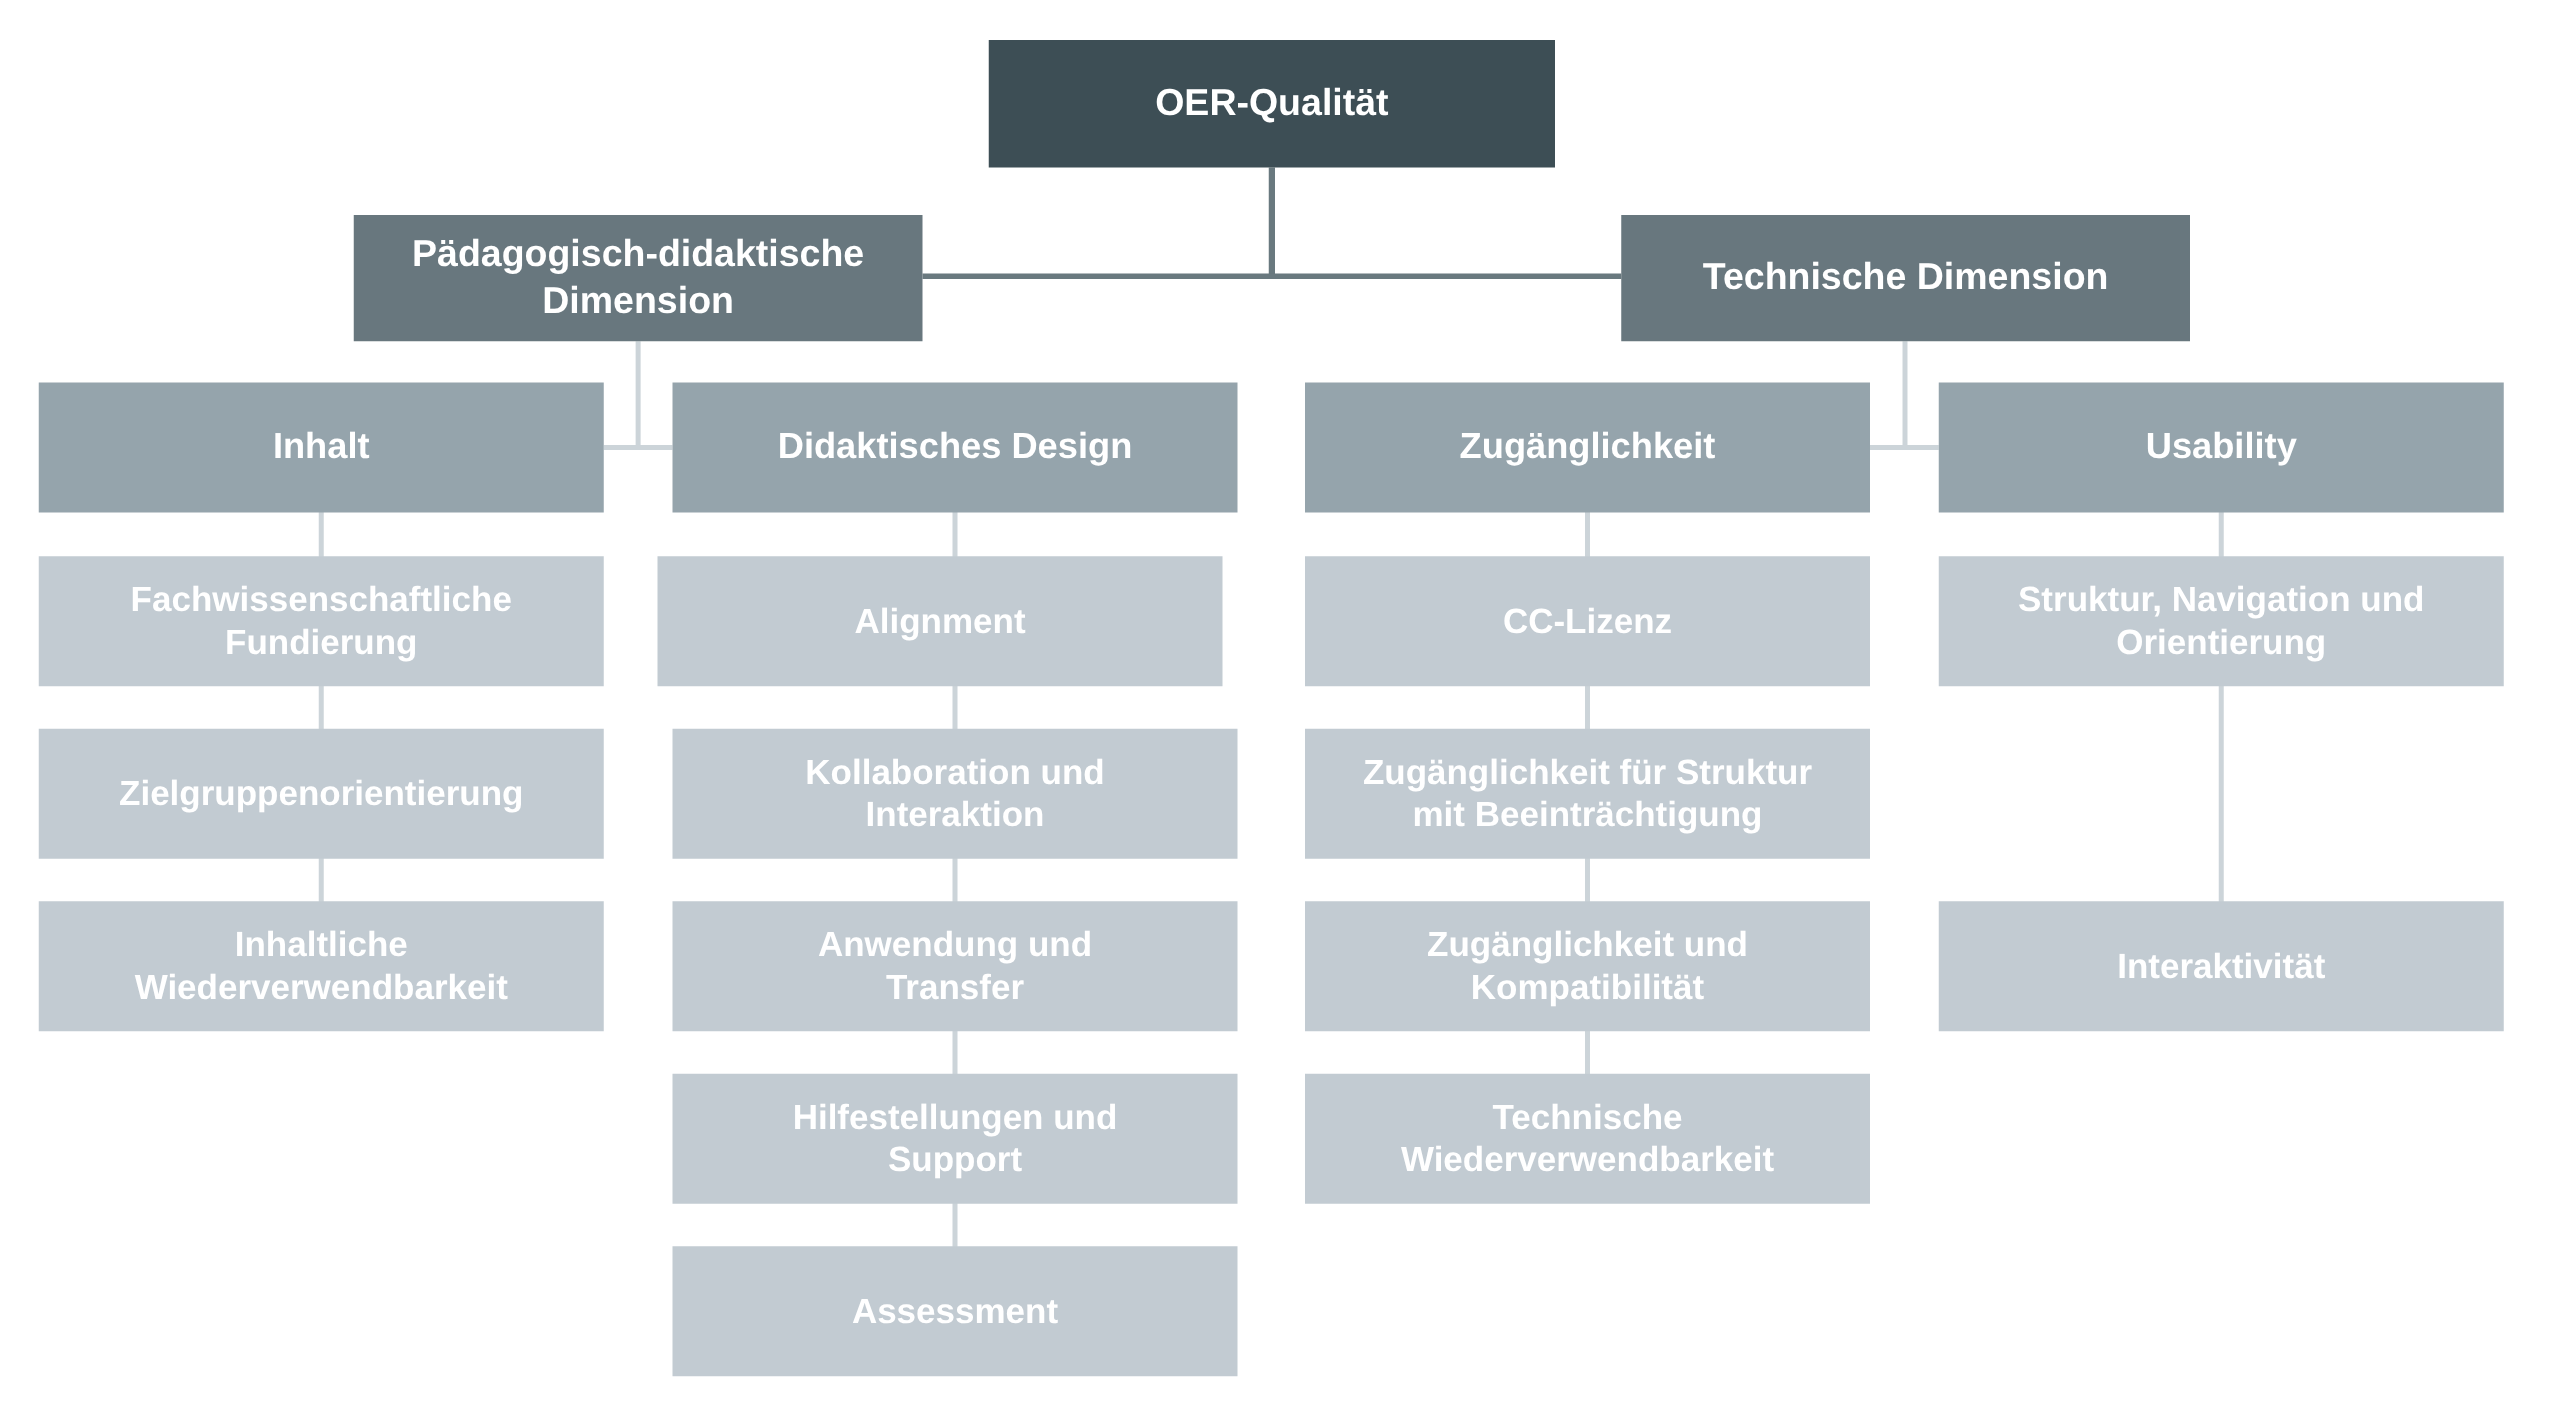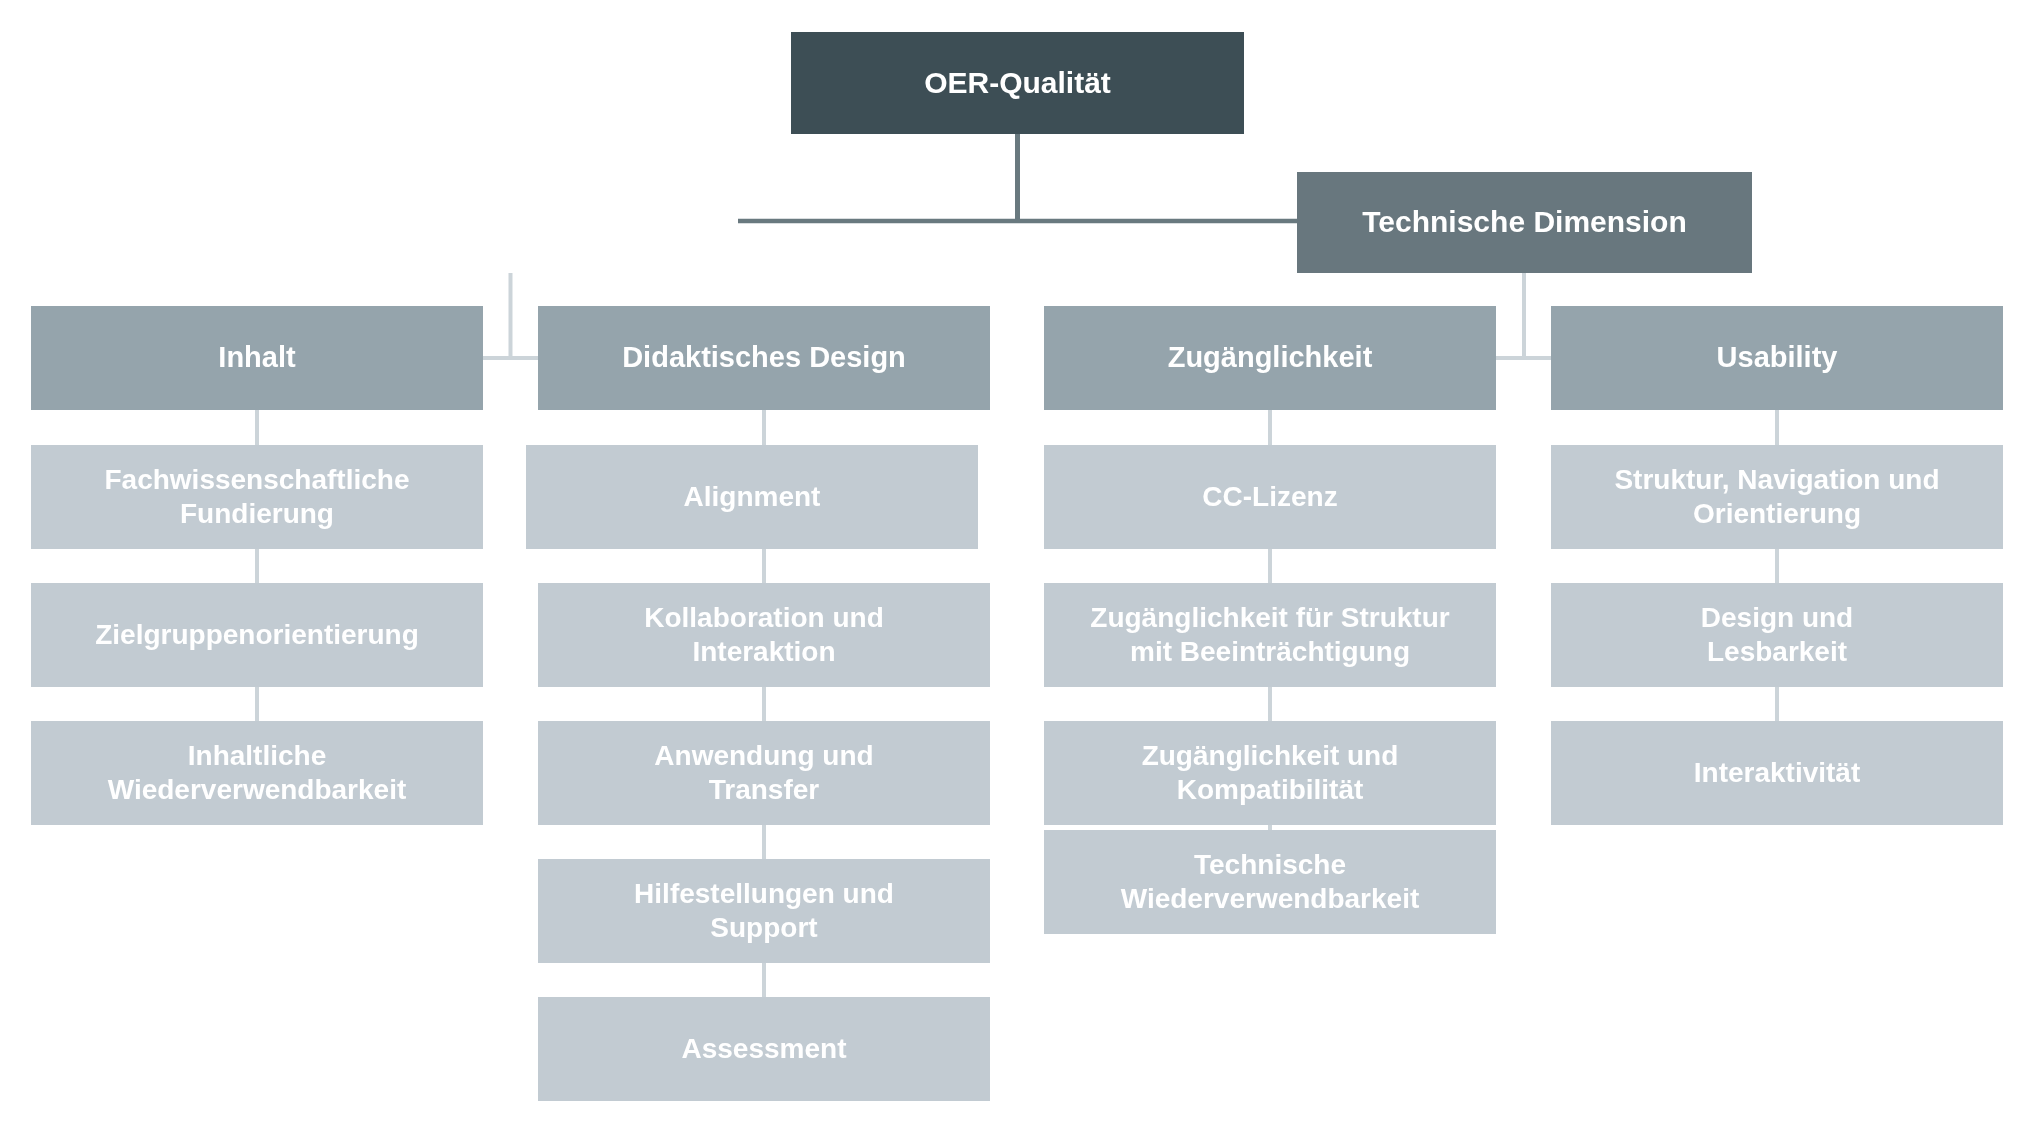--- a/index.html
+++ b/index.html
@@ -49,20 +49,24 @@
     <line x1="257" y1="358" x2="257" y2="731" stroke="#CCD4D9" stroke-width="4"></line>
     <line x1="764" y1="358" x2="764" y2="1007" stroke="#CCD4D9" stroke-width="4"></line>
     <line x1="1270" y1="358" x2="1270" y2="869" stroke="#CCD4D9" stroke-width="4"></line>
     <line x1="1777" y1="358" x2="1777" y2="731" stroke="#CCD4D9" stroke-width="4"></line>
   </svg>
 
   <div class="node root" style="left:791px;top:32px;width:453px;height:102px">
     <span class="label">OER-Qualität</span>
   </div>
 
+  <div class="node dim" style="left:283px;top:172px;width:455px;height:101px">
+    <span class="label">Pädagogisch-didaktische
+Dimension</span>
+  </div>
   <div class="node dim" style="left:1297px;top:172px;width:455px;height:101px">
     <span class="label">Technische Dimension</span>
   </div>
 
   <div class="node cat" style="left:31px;top:306px;width:452px;height:104px">
     <span class="label">Inhalt</span>
   </div>
   <div class="node cat" style="left:538px;top:306px;width:452px;height:104px">
     <span class="label">Didaktisches Design</span>
   </div>
@@ -108,30 +112,26 @@
     <span class="label">CC-Lizenz</span>
   </div>
   <div class="node leaf" style="left:1044px;top:583px;width:452px;height:104px">
     <span class="label">Zugänglichkeit für Struktur
 mit Beeinträchtigung</span>
   </div>
   <div class="node leaf" style="left:1044px;top:721px;width:452px;height:104px">
     <span class="label">Zugänglichkeit und
 Kompatibilität</span>
   </div>
-  <div class="node leaf" style="left:1044px;top:830px;width:452px;height:104px">
+  <div class="node leaf" style="left:1044px;top:859px;width:452px;height:104px">
     <span class="label">Technische
 Wiederverwendbarkeit</span>
   </div>
 
   <div class="node leaf" style="left:1551px;top:445px;width:452px;height:104px">
     <span class="label">Struktur, Navigation und
 Orientierung</span>
   </div>
-  <div class="node leaf" style="left:1551px;top:583px;width:452px;height:104px">
-    <span class="label">Design und
-Lesbarkeit</span>
-  </div>
   <div class="node leaf" style="left:1551px;top:721px;width:452px;height:104px">
     <span class="label">Interaktivität</span>
   </div>
 
 </div>
 
 </body></html>

